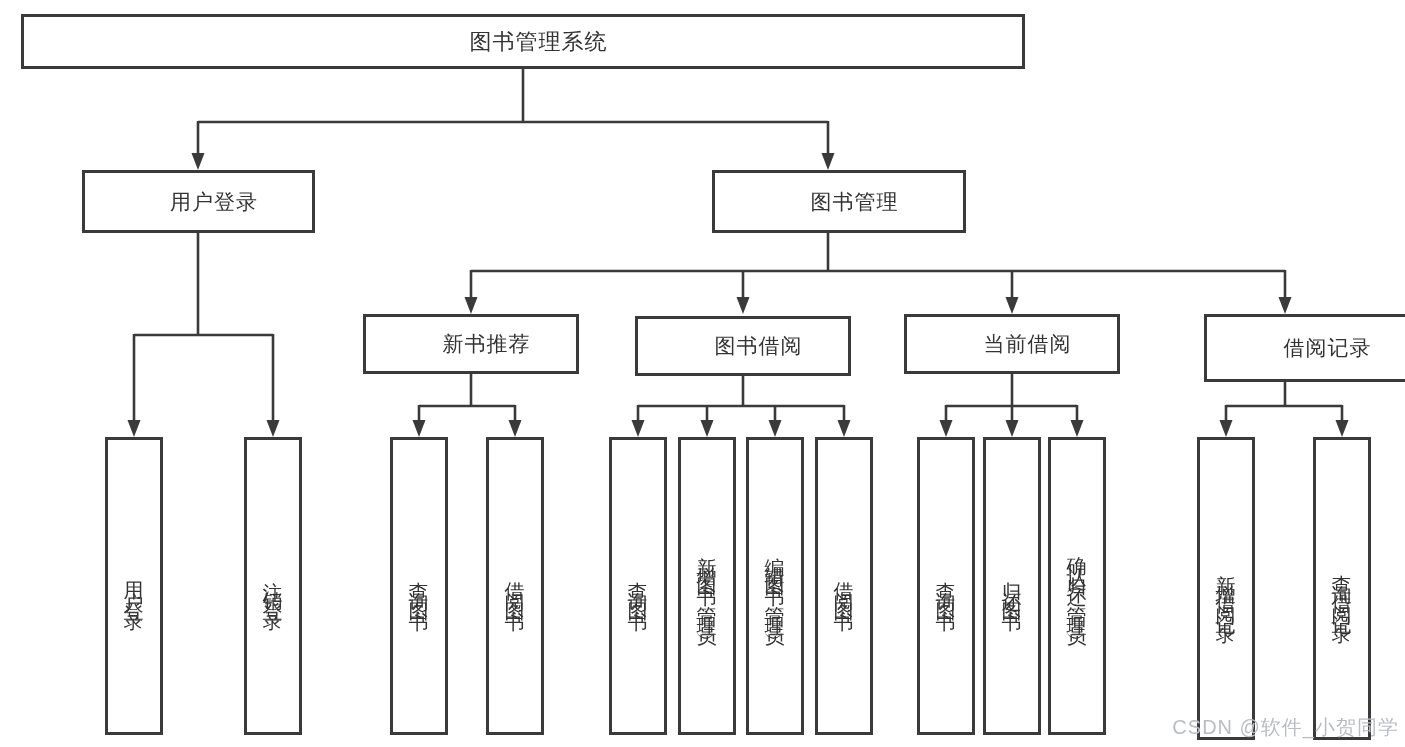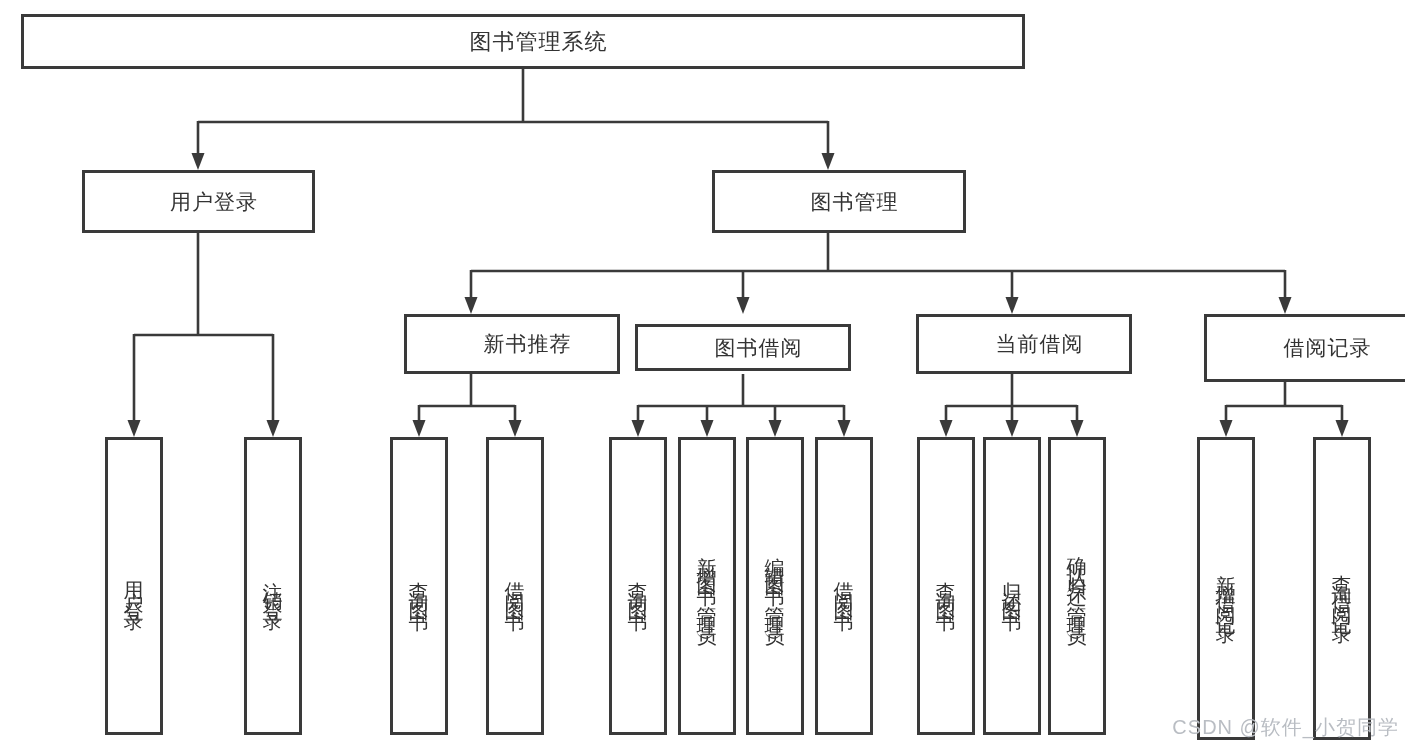--- a/index.html
+++ b/index.html
@@ -109,23 +109,23 @@
     <polygon class="ahead" points="1219.5,420 1232.5,420 1226,437"></polygon>
     <line class="cline" x1="1342" y1="405" x2="1342" y2="423"></line>
     <polygon class="ahead" points="1335.5,420 1348.5,420 1342,437"></polygon>
   </svg>
 
   <div class="box hbox root-box" style="left:21px;top:14px;width:1004px;height:55px;">图书管理系统</div>
 
   <div class="box hbox" style="left:82px;top:170px;width:233px;height:63px;">用户登录</div>
   <div class="box hbox" style="left:712px;top:170px;width:254px;height:63px;">图书管理</div>
 
-  <div class="box hbox" style="left:363px;top:314px;width:216px;height:60px;margin-left:41px;">新书推荐</div>
-  <div class="box hbox" style="left:635px;top:324px;width:216px;height:47px;">图书借阅</div>
-  <div class="box hbox" style="left:904px;top:314px;width:216px;height:60px;margin-left:12px;">当前借阅</div>
+  <div class="box hbox" style="left:363px;top:314px;width:216px;height:60px;">新书推荐</div>
+  <div class="box hbox" style="left:635px;top:316px;width:216px;height:60px;">图书借阅</div>
+  <div class="box hbox" style="left:904px;top:314px;width:216px;height:60px;">当前借阅</div>
   <div class="box hbox" style="left:1204px;top:314px;width:216px;height:68px;">借阅记录</div>
 
   <div class="box vbox" style="left:105px;top:437px;width:58px;height:298px;">
     <span>用户登录</span>
   </div>
   <div class="box vbox" style="left:244px;top:437px;width:58px;height:298px;">
     <span>注销登录</span>
   </div>
 
   <div class="box vbox" style="left:390px;top:437px;width:58px;height:298px;">

